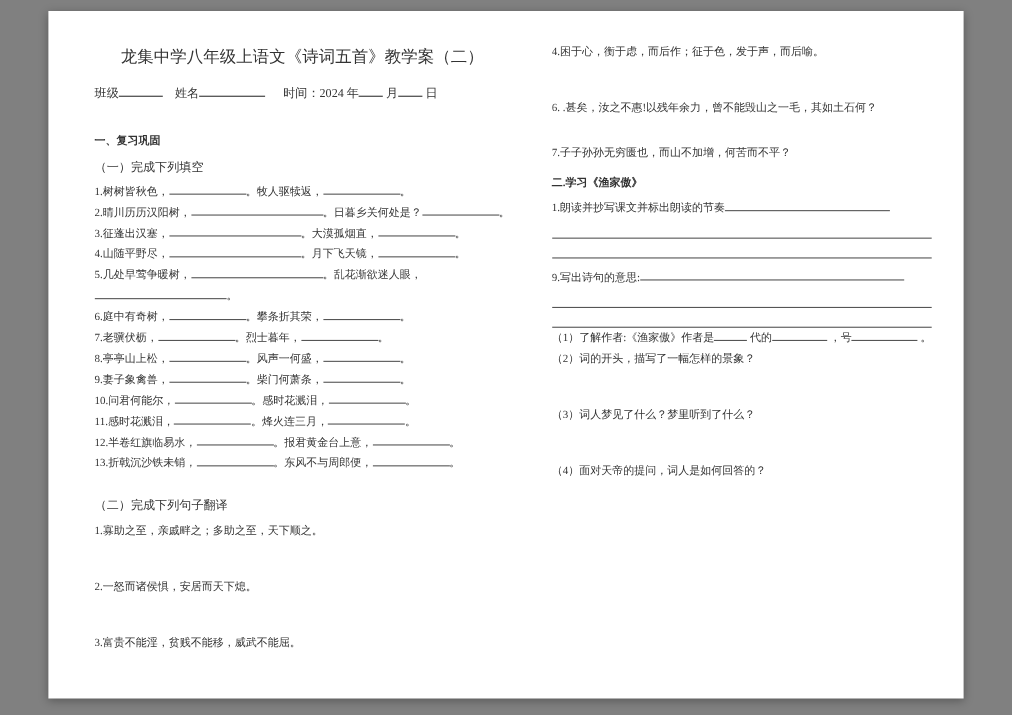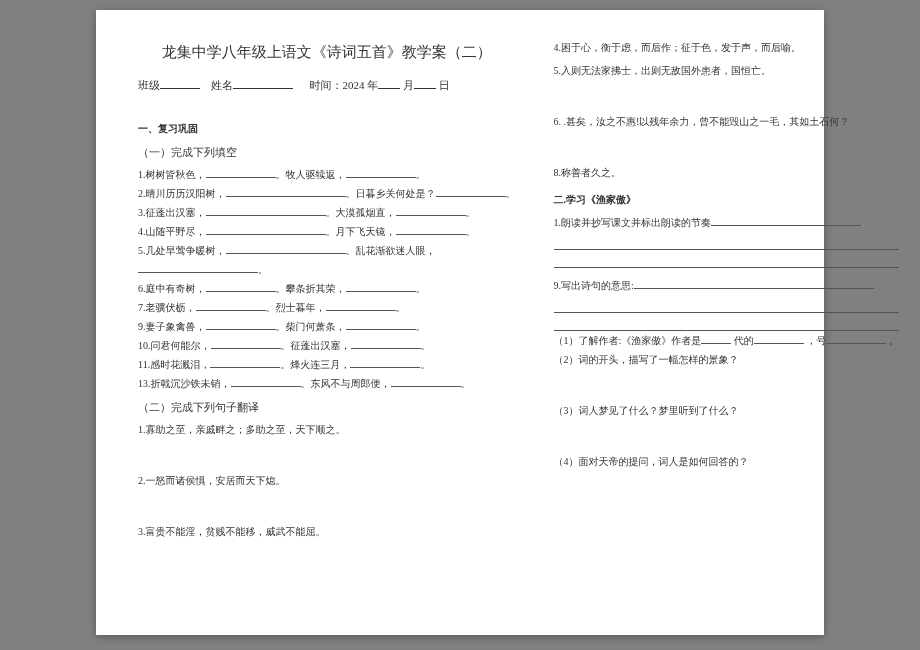--- a/index.html
+++ b/index.html
@@ -7,21 +7,21 @@
     width: 920px;
     height: 650px;
     background: #808080;
     display: flex;
     justify-content: center;
     align-items: flex-start;
     padding: 10px 0;
     font-family: "SimSun", "宋体", serif;
   }
   .page {
-    width: 728px;
+    width: 832px;
     height: 625px;
     background: #fff;
     box-shadow: 0 2px 8px rgba(0,0,0,0.3);
     padding: 28px 42px;
     display: flex;
     gap: 38px;
     position: relative;
   }
   .col {
     flex: 1;
@@ -89,36 +89,37 @@
     <div class="h2">（一）完成下列填空</div>
 
     <div class="line"><span>1.树树皆秋色，</span><span class="fill"></span><span>。牧人驱犊返，</span><span class="fill"></span><span>。</span></div>
     <div class="line"><span>2.晴川历历汉阳树，</span><span class="fill long"></span><span>。日暮乡关何处是？</span><span class="fill"></span><span>。</span></div>
     <div class="line"><span>3.征蓬出汉塞，</span><span class="fill long"></span><span>。大漠孤烟直，</span><span class="fill"></span><span>。</span></div>
     <div class="line"><span>4.山随平野尽，</span><span class="fill long"></span><span>。月下飞天镜，</span><span class="fill"></span><span>。</span></div>
     <div class="line"><span>5.几处早莺争暖树，</span><span class="fill long"></span><span>。乱花渐欲迷人眼，</span></div>
     <div class="line"><span class="fill long"></span><span>。</span></div>
     <div class="line"><span>6.庭中有奇树，</span><span class="fill"></span><span>。攀条折其荣，</span><span class="fill"></span><span>。</span></div>
     <div class="line"><span>7.老骥伏枥，</span><span class="fill"></span><span>。烈士暮年，</span><span class="fill"></span><span>。</span></div>
+    <div class="line"><span>8.亭亭山上松，</span><span class="fill"></span><span>。风声一何盛，</span><span class="fill"></span><span>。</span></div>
     <div class="line"><span>9.妻子象禽兽，</span><span class="fill"></span><span>。柴门何萧条，</span><span class="fill"></span><span>。</span></div>
-    <div class="line"><span>10.问君何能尔，</span><span class="fill"></span><span>。征蓬出汉塞，</span><span class="fill"></span><span>。</span></div>
+    <div class="line"><span>10.问君何能尔，</span><span class="fill"></span><span>。感时花溅泪，</span><span class="fill"></span><span>。</span></div>
     <div class="line"><span>11.感时花溅泪，</span><span class="fill"></span><span>。烽火连三月，</span><span class="fill"></span><span>。</span></div>
+    <div class="line"><span>12.半卷红旗临易水，</span><span class="fill"></span><span>。报君黄金台上意，</span><span class="fill"></span><span>。</span></div>
     <div class="line"><span>13.折戟沉沙铁未销，</span><span class="fill"></span><span>。东风不与周郎便，</span><span class="fill"></span><span>。</span></div>
 
-    <div class="h2" style="margin-top:4px">（二）完成下列句子翻译</div>
+    <div class="h2" style="margin-top:19px">（二）完成下列句子翻译</div>
     <div class="line qline">1.寡助之至，亲戚畔之；多助之至，天下顺之。</div>
     <div class="line qline spaced">2.一怒而诸侯惧，安居而天下熄。</div>
     <div class="line qline spaced">3.富贵不能淫，贫贱不能移，威武不能屈。</div>
   </div>
 
   <div class="col">
     <div class="line qline">4.困于心，衡于虑，而后作；征于色，发于声，而后喻。</div>
-    <div class="line qline">5.入则无法家拂士，出则无敌国外患者，国恒亡。</div>
     <div class="line qline spaced" style="white-space:normal">6. .甚矣，汝之不惠!以残年余力，曾不能毁山之一毛，其如土石何？</div>
-    <div class="line qline spaced">8.称善者久之。</div>
+    <div class="line qline spaced" style="margin-top:22px">7.子子孙孙无穷匮也，而山不加增，何苦而不平？</div>
 
     <div class="h1" style="margin-top:8px">二.学习《渔家傲》</div>
 
     <div class="line"><span>1.朗读并抄写课文并标出朗读的节奏</span><span class="fill" style="min-width:150px"></span></div>
     <span class="fill full"></span>
     <span class="fill full"></span>
 
     <div class="line" style="margin-top:8px"><span>9.写出诗句的意思:</span><span class="fill" style="min-width:240px"></span></div>
     <span class="fill full"></span>
     <span class="fill full"></span>

